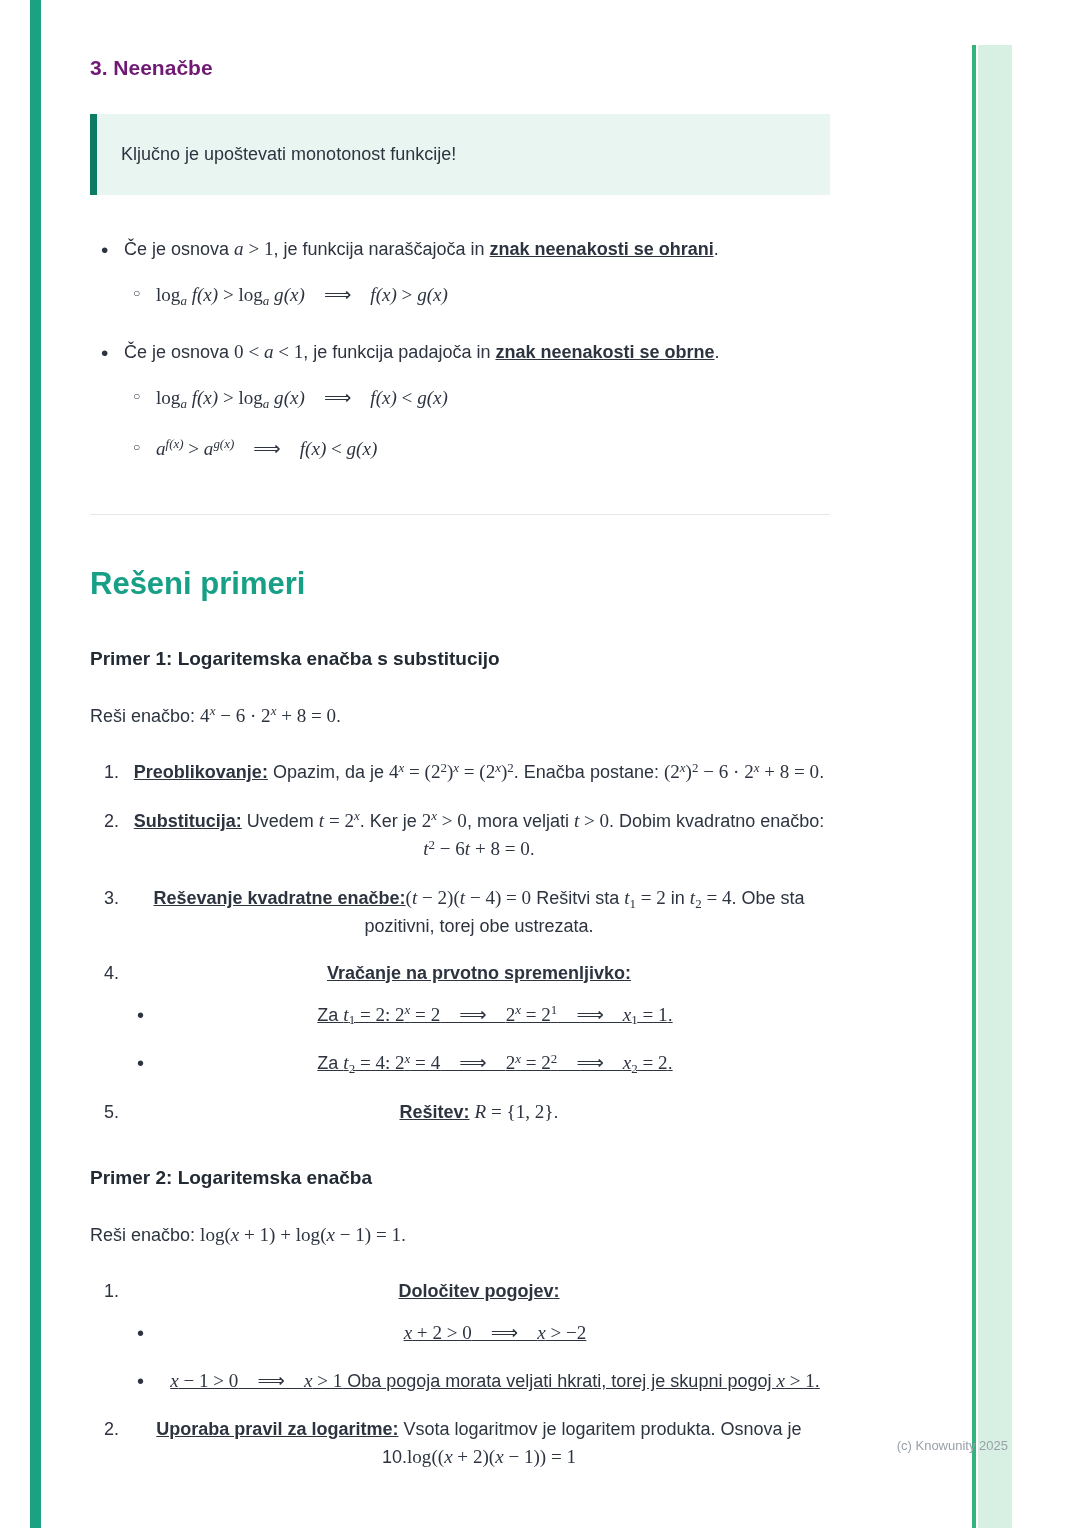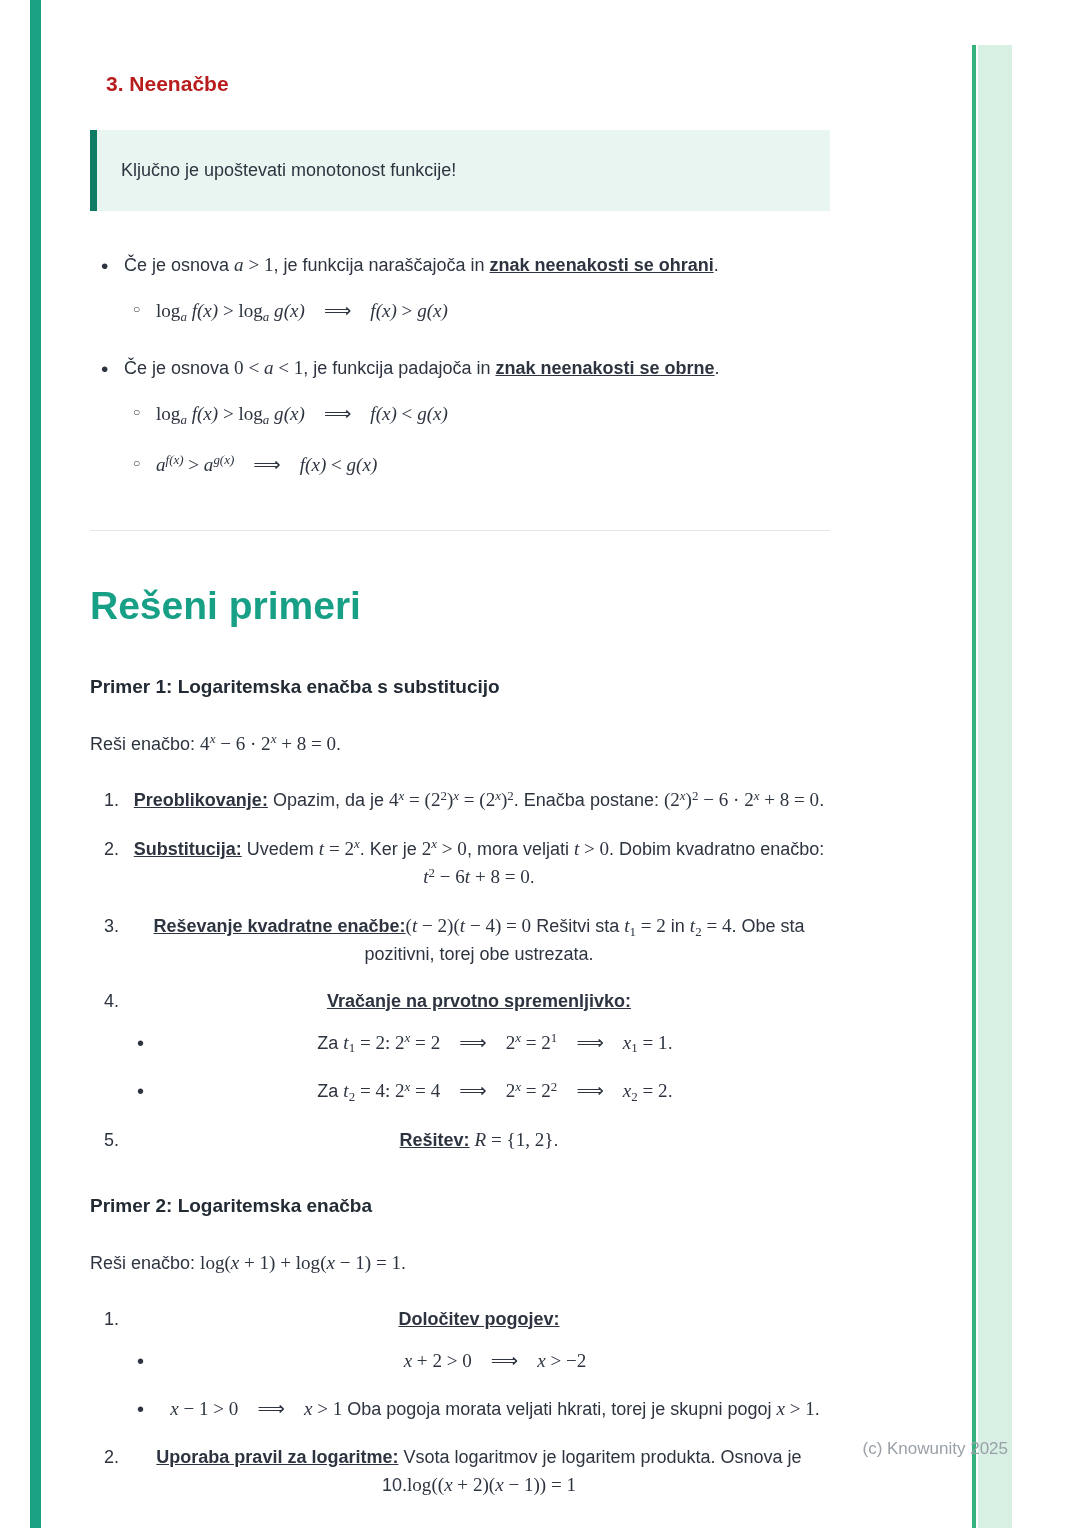--- a/index.html
+++ b/index.html
@@ -38,24 +38,24 @@
     z-index: 0;
   }
   .content {
     position: relative;
     margin-left: 90px;
     width: 740px;
     padding-top: 52px;
     z-index: 1;
   }
   h3.section-title {
-    margin: 16px;
+    margin: 0;
     font-size: 21px;
     font-weight: bold;
-    color: #b91c1c;
+    color: #701a75;
   }
   .callout {
     margin: 30px 0 40px 0;
     background: #e9f5f0;
     border-left: 7px solid #0e7b63;
     padding: 27px 24px 27px 24px;
   }
   .callout p { margin: 0; font-size: 18px; }
   ul.disc, ul.circ, ul.dot { list-style: none; margin: 0; padding: 0; }
   ul.disc > li { position: relative; padding-left: 34px; margin-bottom: 28px; }
@@ -65,34 +65,34 @@
     font-size: 21px; color: #2d3440;
   }
   ul.circ { margin-top: 14px; }
   ul.circ > li { position: relative; padding-left: 32px; margin-bottom: 22px; }
   ul.circ > li::before {
     content: "○";
     position: absolute; left: 9px; top: 3px;
     font-size: 12px; color: #2d3440;
   }
   ul.dot { margin-top: 14px; }
-  ul.dot > li { position: relative; padding-left: 32px; margin-bottom: 20px; }
+  ul.dot > li { position: relative; padding-left: 32px; margin-bottom: 20px; text-decoration: underline; }
   ul.dot > li::before {
     content: "•";
     position: absolute; left: 9px; top: -1px;
     font-size: 20px; color: #2d3440;
   }
   hr.divider {
     margin: 50px 0 0 0;
     border: none;
     border-top: 1px solid #e3e6ea;
   }
   h2.accent {
     margin: 46px 0 0 0;
-    font-size: 39px;
+    font-size: 31px;
     font-weight: bold;
     color: #17a086;
   }
   h4.example-title {
     margin: 38px 0 0 0;
     font-size: 19px;
     font-weight: bold;
     color: #222a33;
   }
   p.line { margin: 28px 0 0 0; }
@@ -113,21 +113,21 @@
     font-size: 0.72em;
     position: relative;
     vertical-align: baseline;
   }
   .rich .sup { top: -0.5em; }
   .rich .sub { top: 0.28em; }
   .footer {
     position: absolute;
     top: 1436px;
     right: 72px;
-    font-size: 17px;
+    font-size: 13px;
     color: #9aa0a8;
     z-index: 2;
   }
 </style>
 </head>
 <body>
 
 <div class="page">
   <div class="left-bar"></div>
   <div class="right-band"></div>

